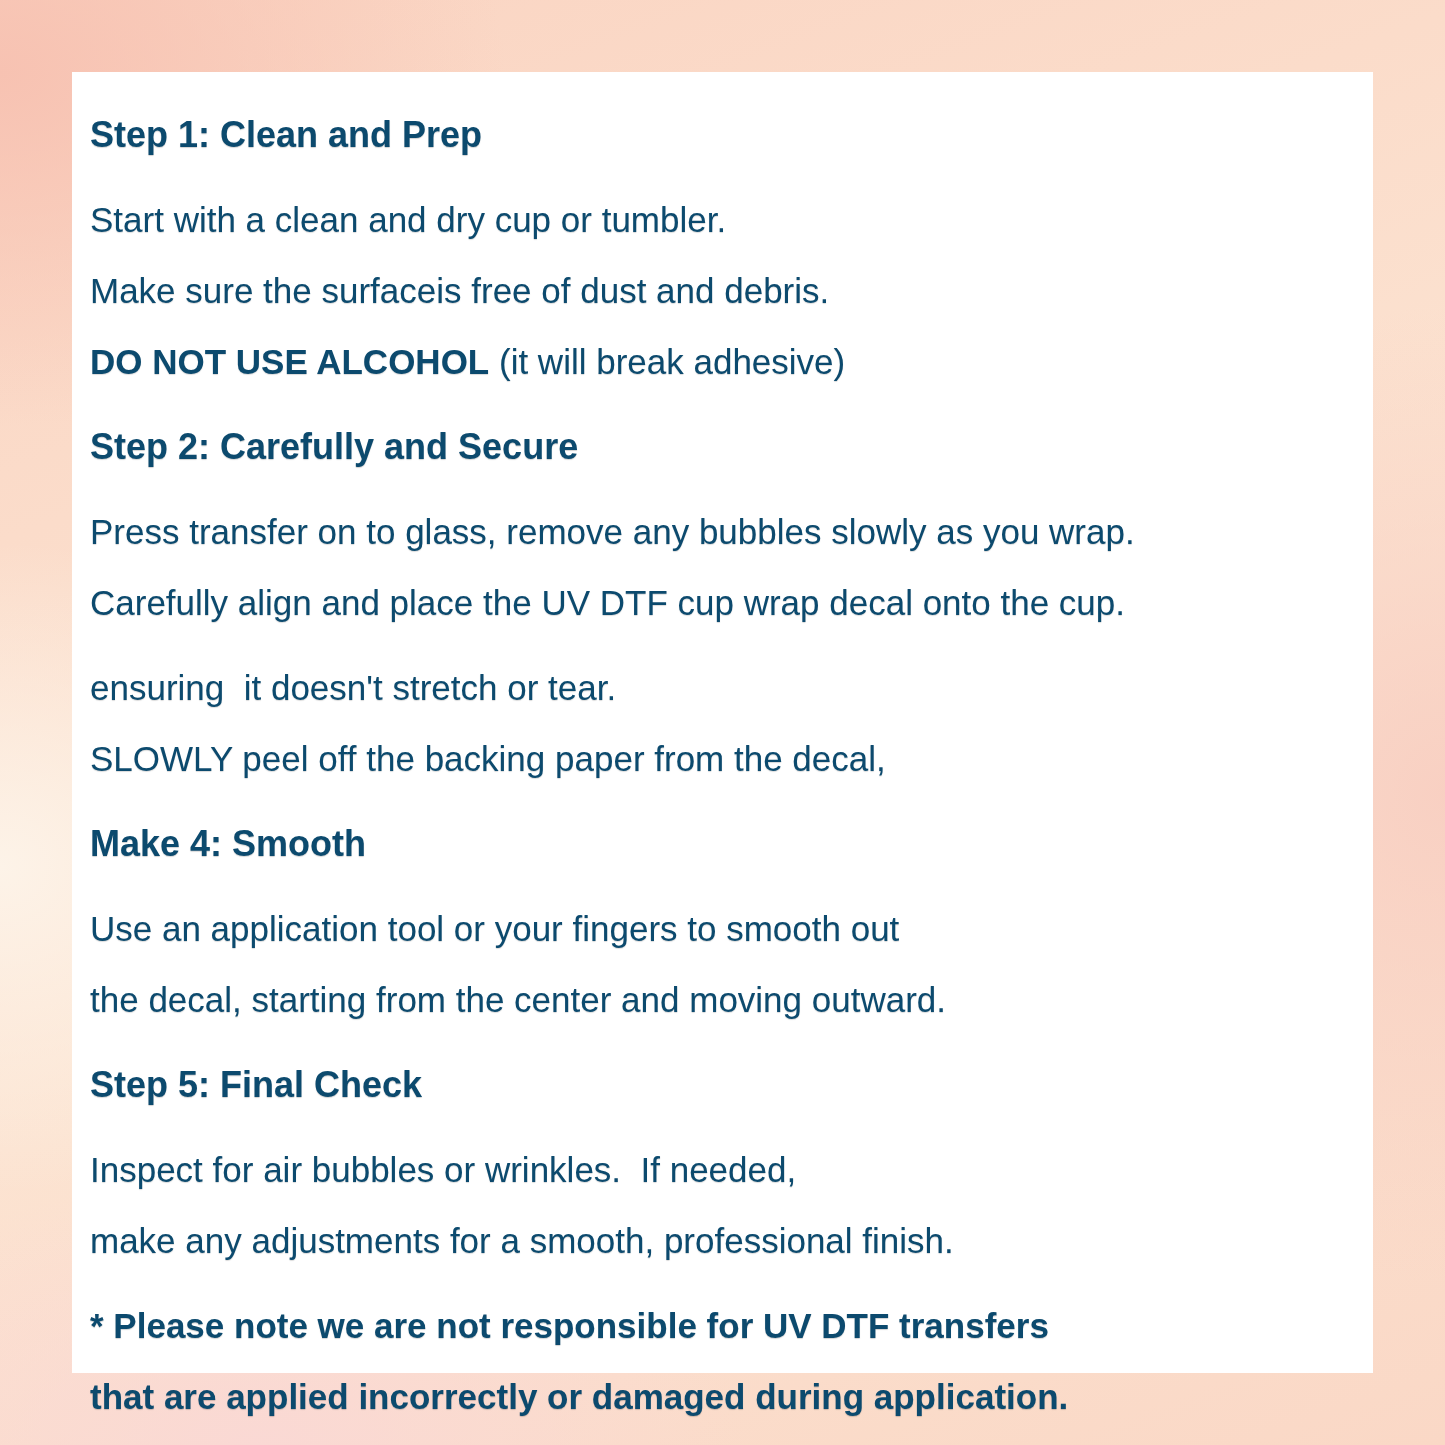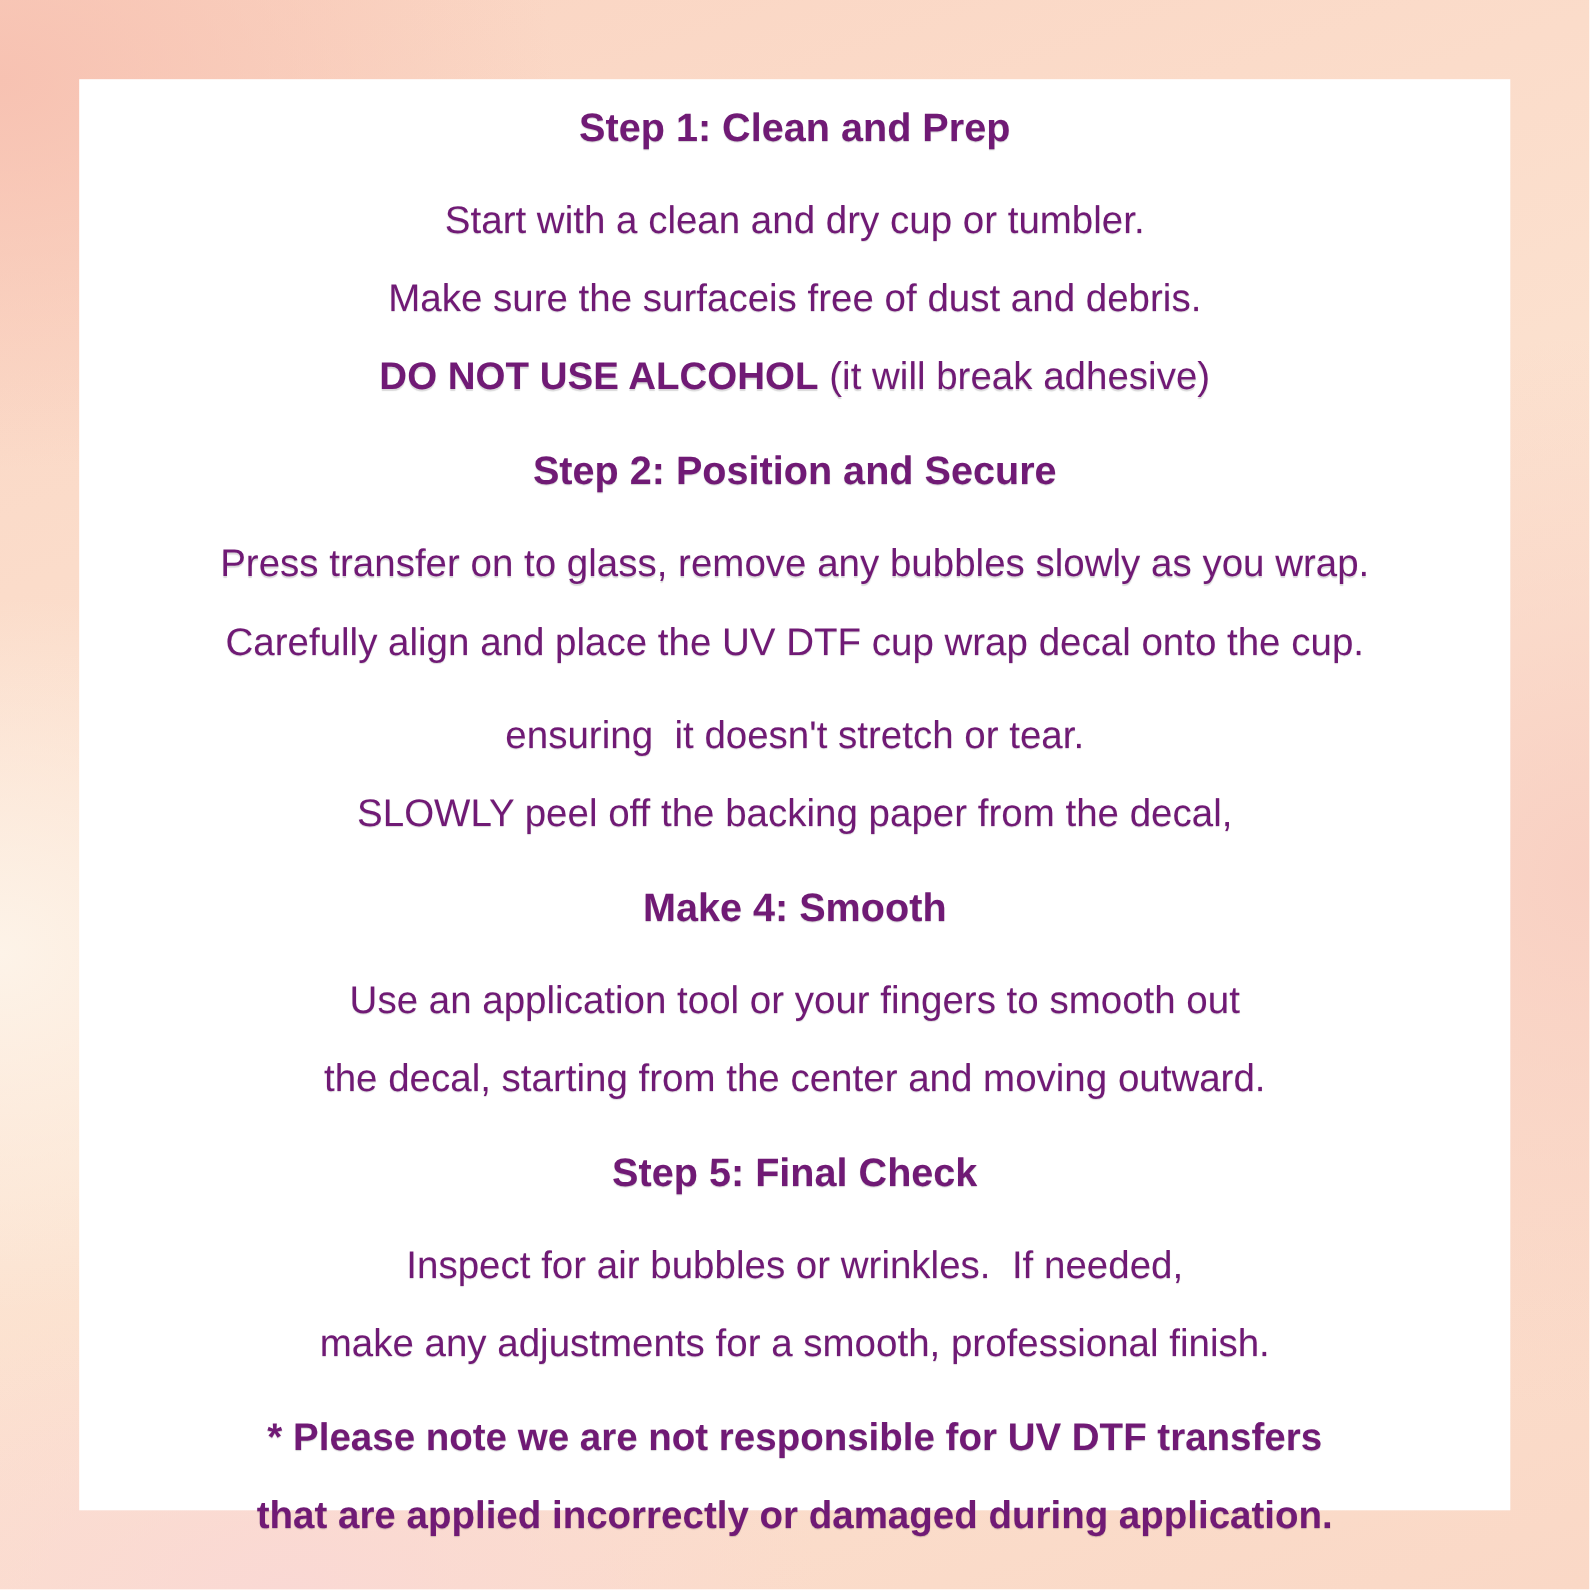--- a/index.html
+++ b/index.html
@@ -28,23 +28,22 @@
     left: 72px;
     top: 72px;
     right: 72px;
     bottom: 72px;
     background: #ffffff;
   }
   .card-content {
     box-sizing: border-box;
     width: 100%;
     height: 100%;
-    padding: 23px 18px 20px 18px;
-    text-align: center;
-    color: #701a75;
+    padding: 42px 18px 20px 18px;
+    color: #0c4a6e;
   }
   .section {
     margin: 0 0 43px 0;
   }
   .section:last-child {
     margin-bottom: 0;
   }
   .step-heading {
     font-size: 36px;
     font-weight: 700;
@@ -79,21 +78,21 @@
   <div class="card-content">
 
     <div class="section">
       <div class="step-heading">Step 1: Clean and Prep</div>
       <div class="line">Start with a clean and dry cup or tumbler.</div>
       <div class="line">Make sure the surfaceis free of dust and debris.</div>
       <div class="line"><span class="bold-run">DO NOT USE ALCOHOL</span><span> (it will break adhesive)</span></div>
     </div>
 
     <div class="section">
-      <div class="step-heading">Step 2: Position and Secure</div>
+      <div class="step-heading">Step 2: Carefully and Secure</div>
       <div class="line">Press transfer on to glass, remove any bubbles slowly as you wrap.</div>
       <div class="line">Carefully align and place the UV DTF cup wrap decal onto the cup.</div>
     </div>
 
     <div class="section">
       <div class="line">ensuring  it doesn't stretch or tear.</div>
       <div class="line">SLOWLY peel off the backing paper from the decal,</div>
     </div>
 
     <div class="section">

